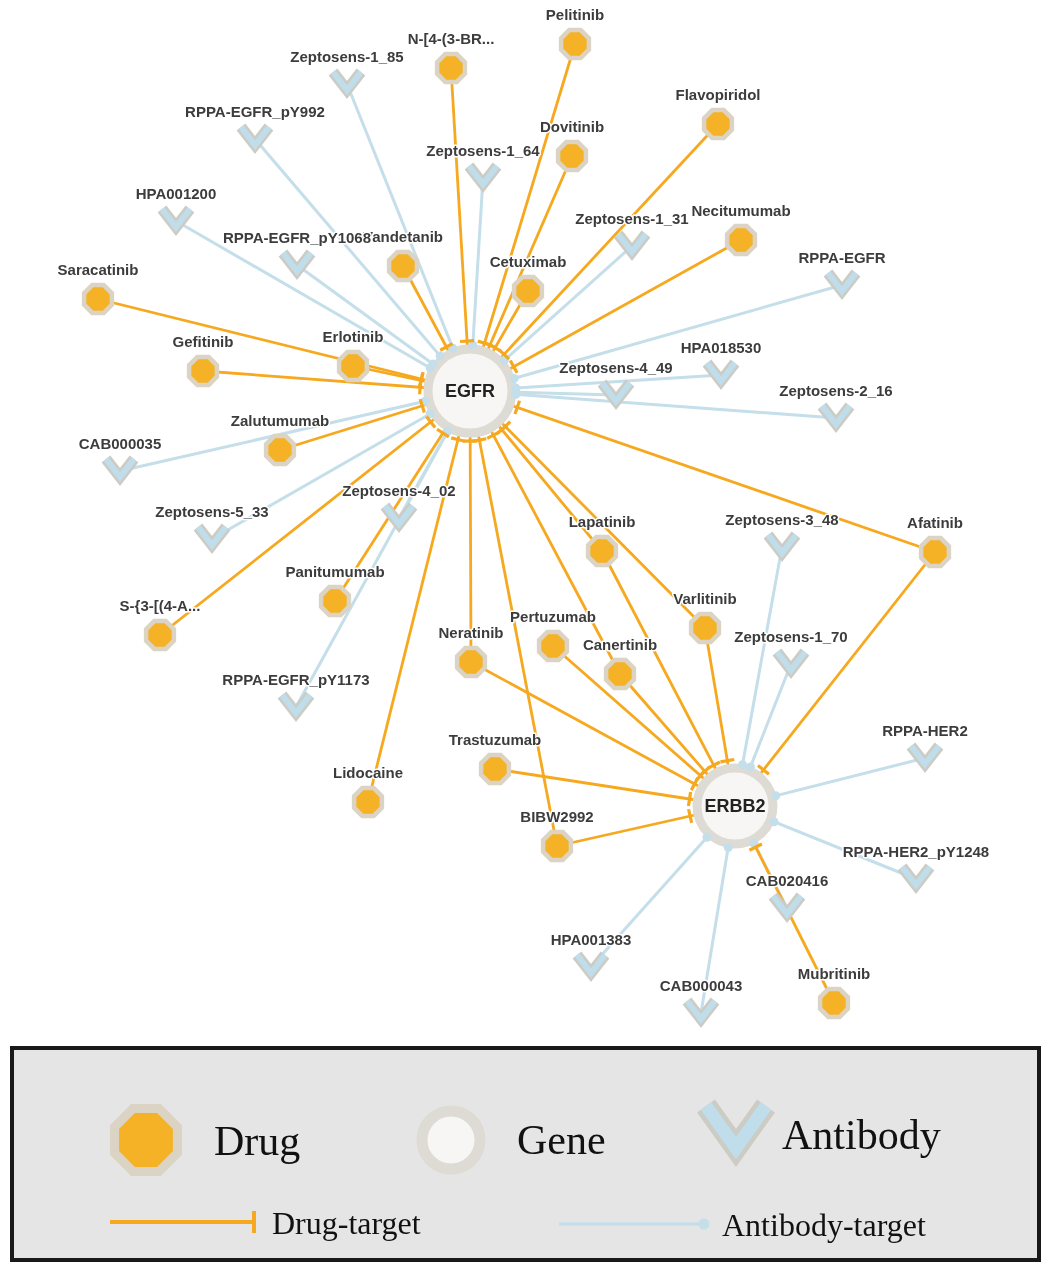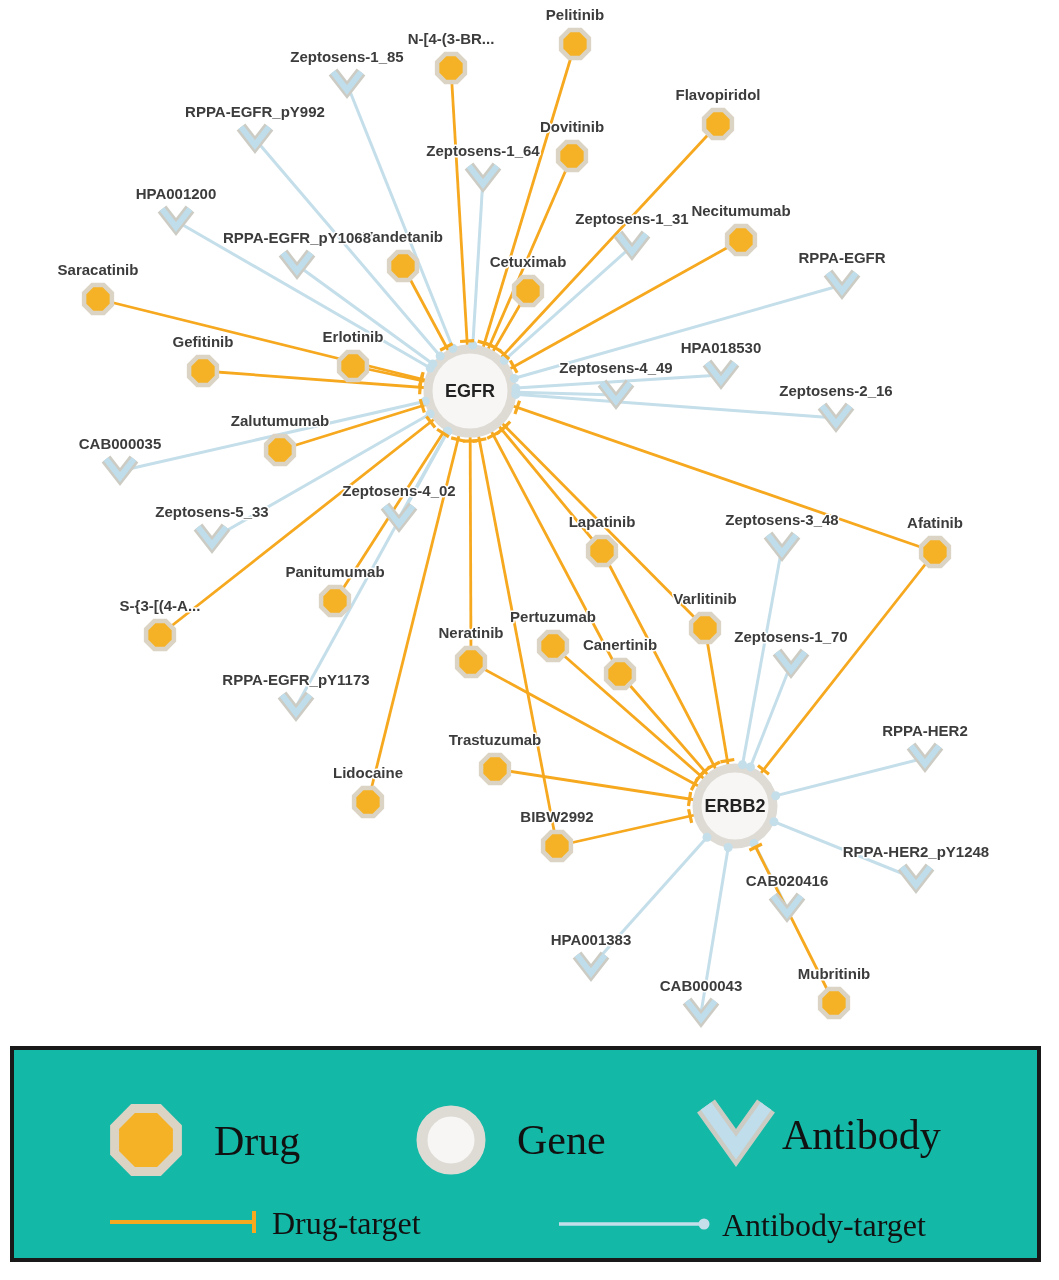--- a/index.html
+++ b/index.html
@@ -7,21 +7,21 @@
          font-family:"Liberation Sans",sans-serif;}
   svg{display:block;}
   #graph{position:absolute;left:0;top:0;}
   .nlabel{font-family:"Liberation Sans",sans-serif;font-weight:bold;font-size:15px;fill:#3c3c3c;
           text-anchor:middle;paint-order:stroke;stroke:#ffffff;stroke-width:3px;stroke-linejoin:round;}
   .glabel{font-family:"Liberation Sans",sans-serif;font-weight:bold;font-size:18px;fill:#222;
           text-anchor:middle;}
   .legend-title{position:absolute;left:14px;top:1040px;
                 font-family:"Liberation Serif",serif;font-weight:bold;font-size:34px;color:#000;}
   .legend-box{position:absolute;left:10px;top:1046px;width:1031px;height:216px;
-              border:4px solid #191919;background:#14b8a6;box-sizing:border-box;}
+              border:4px solid #191919;background:#e5e5e5;box-sizing:border-box;}
   .lg1{font-family:"Liberation Serif",serif;font-size:42px;fill:#111;text-anchor:start;}
   .lg2{font-family:"Liberation Serif",serif;font-size:32px;fill:#111;text-anchor:start;}
 </style>
 </head>
 <body>
 
 <div class="stage">
 
   <svg id="graph" width="1059" height="1042">
       <line x1="347" y1="84" x2="470" y2="391" stroke="#C4DEEA" stroke-width="3"></line>

